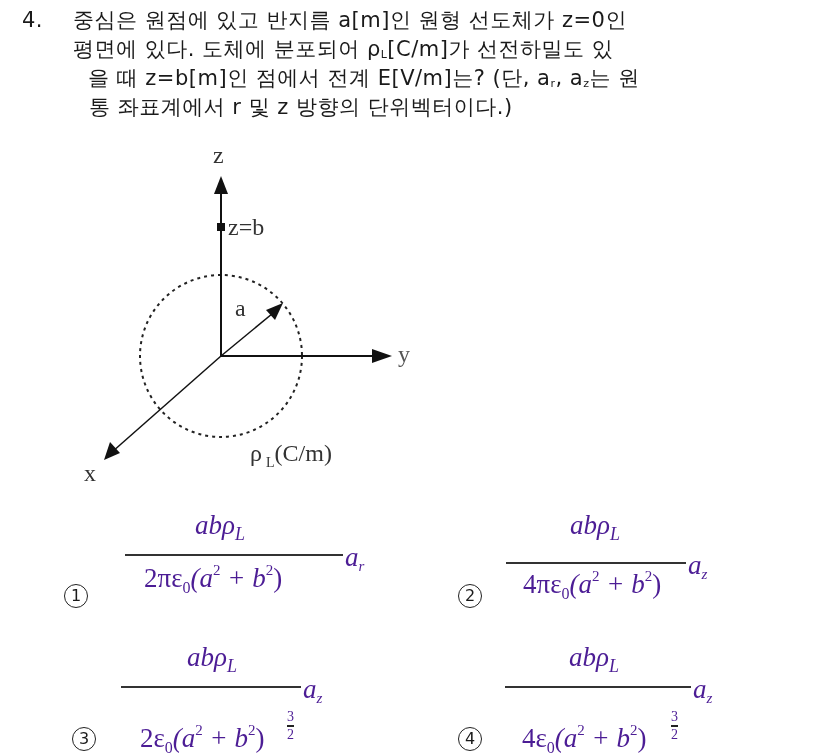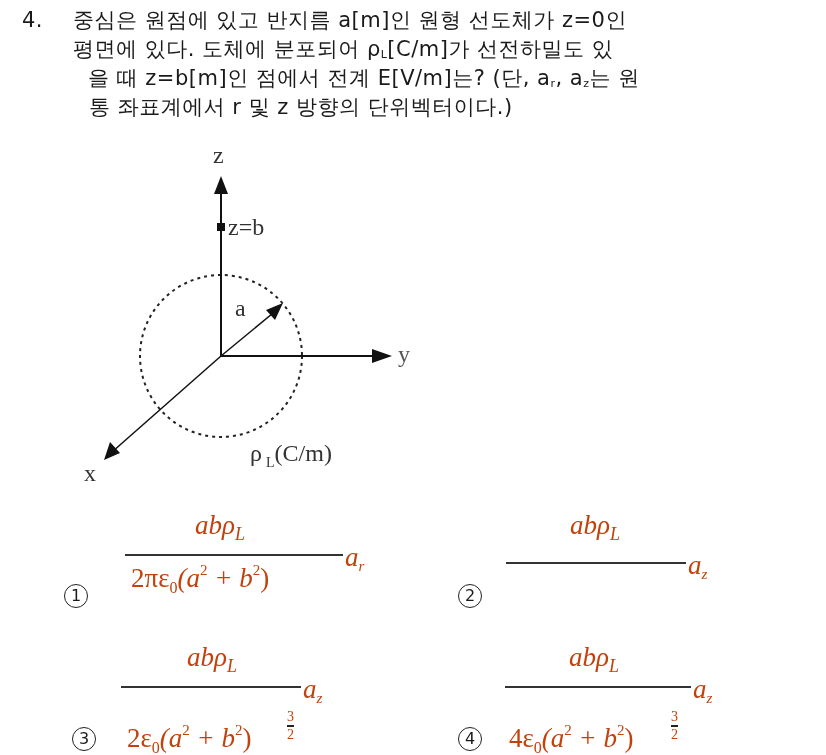--- a/index.html
+++ b/index.html
@@ -16,24 +16,24 @@
     .l3 { left: 88px; top: 58px; }
     .l4 { left: 73px; top: 87px; margin-left: 16px; }
     .q-line sub { font-size: 11px; vertical-align: -2px; }
     .diagram { position: absolute; left: 0; top: 0; width: 826px; height: 500px; }
     .choice { position: absolute; font-family: "Liberation Serif", serif; }
     .choice-num {
       position: absolute; font-family: "DejaVu Sans", sans-serif; font-size: 20px;
       width: 22px; height: 22px; border: 1.5px solid #222; border-radius: 50%;
       text-align: center; line-height: 22px; font-size: 16px;
     }
-    .frac { position: absolute; font-style: italic; font-size: 27px; color: #c2410c; }
+    .frac { position: absolute; font-style: italic; font-size: 27px; color: #4c1d95; }
     .numer { position: absolute; text-align: center; white-space: nowrap; }
     .bar { position: absolute; height: 2px; background: #333; }
-    .denom { position: absolute; white-space: nowrap; font-style: normal; }
+    .denom { position: absolute; white-space: nowrap; font-style: normal; margin-left: 13px; }
     .denom i { font-style: italic; }
     .unitvec { position: absolute; white-space: nowrap; }
     .unitvec sub { font-size: 15px; vertical-align: -5px; }
     sup.exp { font-size: 15px; vertical-align: 12px; }
     .pow32 { position: absolute; font-size: 14px; text-align: center; line-height: 14px; font-style: normal; }
     .pow32 .fb { display: block; height: 1.5px; background: #222; margin: 1px 0; }
     .sub0 { font-size: 16px; vertical-align: -6px; font-style: normal; }
     .subL { font-size: 18px; vertical-align: -6px; }
   </style>
 </head>
@@ -86,20 +86,21 @@
     <span class="denom" style="left:6px;top:52px;"><span>2πε</span><span class="sub0">0</span><i>(a</i><sup class="exp">2</sup><i> + b</i><sup class="exp">2</sup><span>)</span></span>
     <span class="unitvec" style="left:220px;top:32px;"><span>a</span><sub>r</sub></span>
   </div>
 </div>
 
 <div class="choice" style="left:0;top:0;">
   <span class="choice-num" style="left:458px;top:584px;">2</span>
   <div class="frac" style="left:506px;top:510px;width:260px;height:100px;">
     <span class="numer" style="left:64px;top:0;"><span>abρ</span><span class="subL">L</span></span>
     <span class="bar" style="left:0;top:52px;width:180px;"></span>
+    <span class="denom" style="left:4px;top:58px;"><span>4πε</span><span class="sub0">0</span><i>(a</i><sup class="exp">2</sup><i> + b</i><sup class="exp">2</sup><span>)</span></span>
     <span class="unitvec" style="left:182px;top:40px;"><span>a</span><sub>z</sub></span>
   </div>
 </div>
 
 <div class="choice" style="left:0;top:0;">
   <span class="choice-num" style="left:72px;top:727px;">3</span>
   <div class="frac" style="left:121px;top:642px;width:260px;height:113px;">
     <span class="numer" style="left:66px;top:0;"><span>abρ</span><span class="subL">L</span></span>
     <span class="bar" style="left:0;top:44px;width:180px;"></span>
     <span class="denom" style="left:6px;top:80px;"><span>2ε</span><span class="sub0">0</span><i>(a</i><sup class="exp">2</sup><i> + b</i><sup class="exp">2</sup><span>)</span></span>

